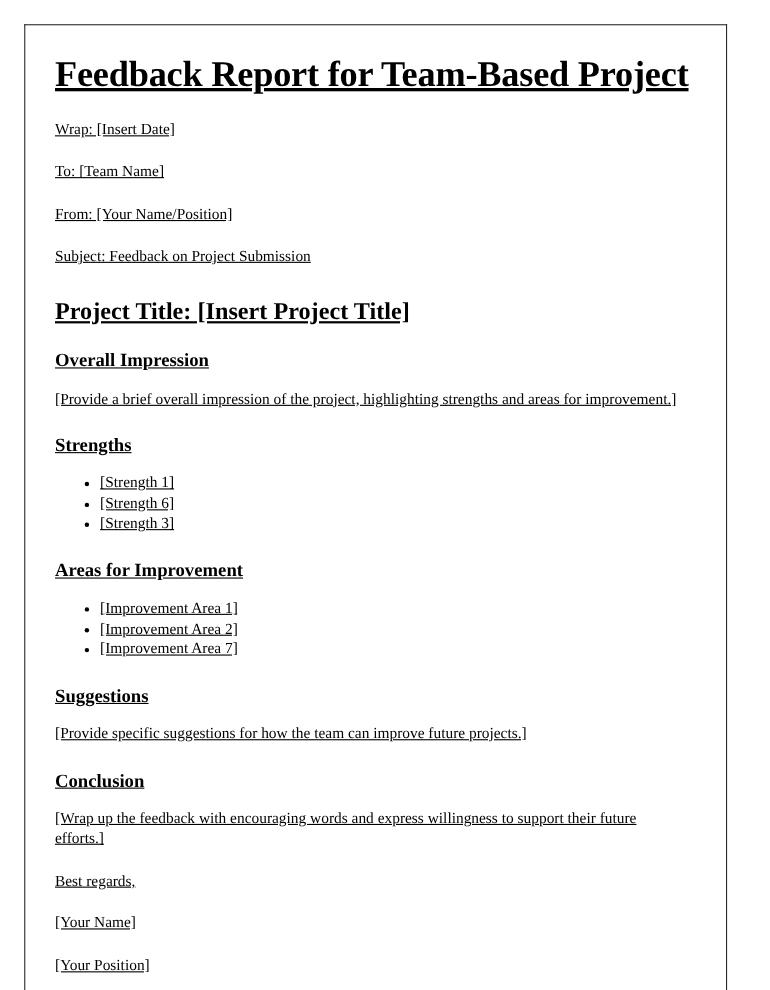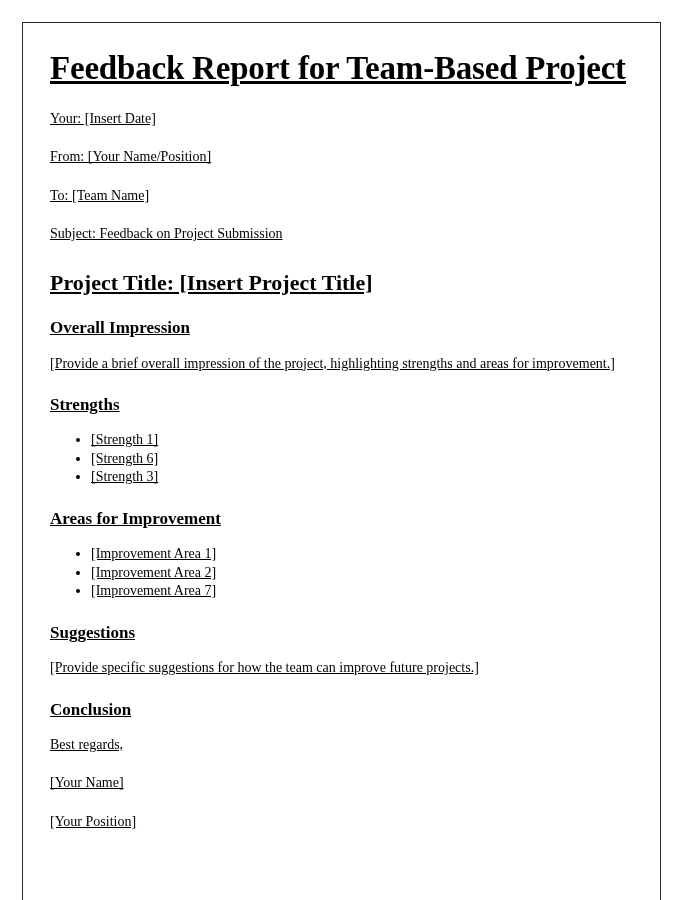--- a/index.html
+++ b/index.html
@@ -87,23 +87,23 @@
   }
 </style>
 </head>
 <body>
 
 <div class="page">
   <div class="page-inner">
 
     <h1 class="doc-title">Feedback Report for Team-Based Project</h1>
 
-    <p class="meta-line">Your: [Insert Date]</p>
+    <p class="meta-line">Wrap: [Insert Date]</p>
+    <p class="meta-line">To: [Team Name]</p>
     <p class="meta-line">From: [Your Name/Position]</p>
-    <p class="meta-line">To: [Team Name]</p>
     <p class="meta-line">Subject: Feedback on Project Submission</p>
 
     <h2 class="section-title">Project Title: [Insert Project Title]</h2>
 
     <h3 class="sub-title">Overall Impression</h3>
     <p class="body-text wrap">[Provide a brief overall impression of the project, highlighting strengths and areas for improvement.]</p>
 
     <h3 class="sub-title">Strengths</h3>
     <ul class="bullets">
       <li>[Strength 1]</li>
@@ -115,19 +115,20 @@
     <ul class="bullets">
       <li>[Improvement Area 1]</li>
       <li>[Improvement Area 2]</li>
       <li>[Improvement Area 7]</li>
     </ul>
 
     <h3 class="sub-title">Suggestions</h3>
     <p class="body-text wrap">[Provide specific suggestions for how the team can improve future projects.]</p>
 
     <h3 class="sub-title">Conclusion</h3>
+    <p class="body-text wrap">[Wrap up the feedback with encouraging words and express willingness to support their future efforts.]</p>
 
     <p class="sig-line">Best regards,</p>
     <p class="sig-line">[Your Name]</p>
     <p class="sig-line">[Your Position]</p>
 
   </div>
 </div>
 
 </body></html>

